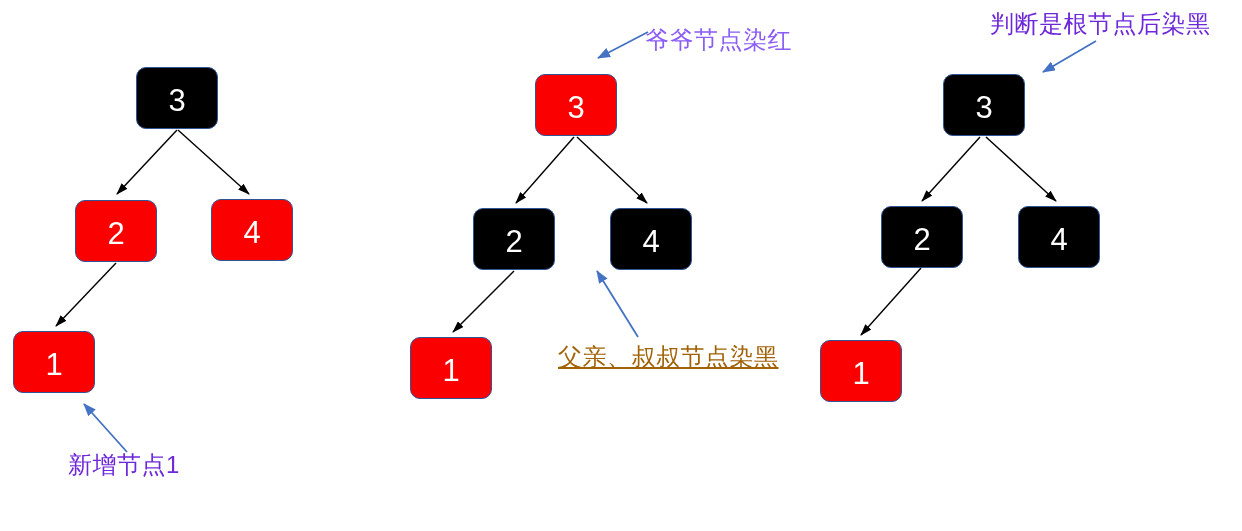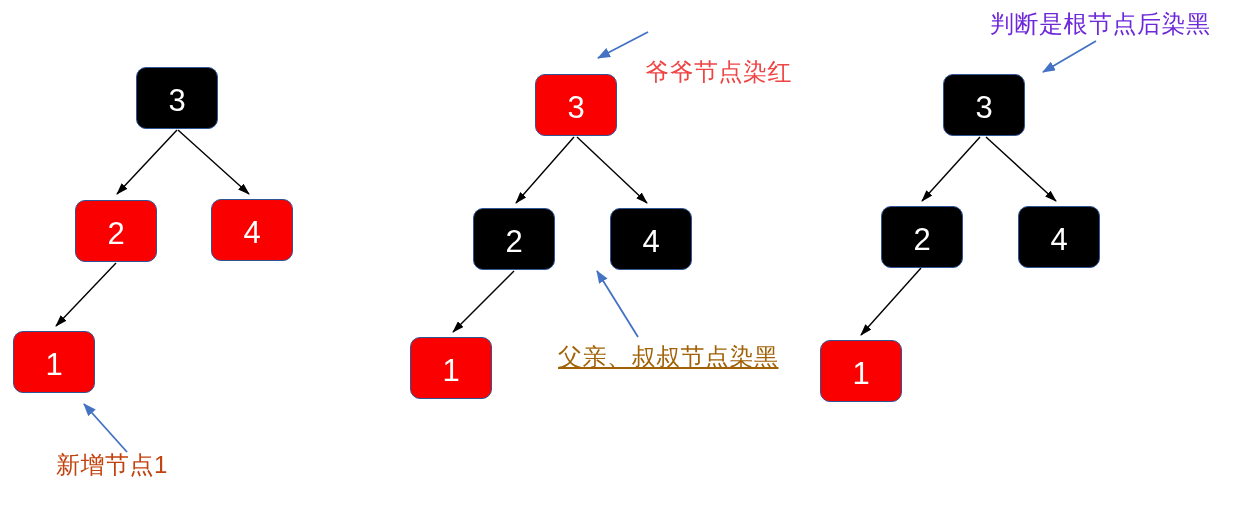--- a/index.html
+++ b/index.html
@@ -103,17 +103,17 @@
     </div>
     <div class="node" style="left: 881px; top: 206px; width: 82px; height: 62px; border-radius: 10px; background: rgb(0, 0, 0); border-color: rgb(47, 85, 151);">
       <span class="node-label" style="color: rgb(255, 255, 255);">2</span>
     </div>
     <div class="node" style="left: 1018px; top: 206px; width: 82px; height: 62px; border-radius: 10px; background: rgb(0, 0, 0); border-color: rgb(47, 85, 151);">
       <span class="node-label" style="color: rgb(255, 255, 255);">4</span>
     </div>
     <div class="node" style="left: 820px; top: 340px; width: 82px; height: 62px; border-radius: 10px; background: rgb(251, 0, 0); border-color: rgb(47, 85, 151);">
       <span class="node-label" style="color: rgb(255, 255, 255);">1</span>
     </div>
-    <div class="annotation" style="left: 56px; top: 450px; color: #c2410c;">新增节点1</div>
-    <div class="annotation" style="left: 645px; top: 25px; color: #ef4444; margin-top: 32px;">爷爷节点染红</div>
+    <div class="annotation" style="left: 68px; top: 450px; color: #6d28d9;">新增节点1</div>
+    <div class="annotation" style="left: 645px; top: 25px; color: #8b5cf6;">爷爷节点染红</div>
     <div class="annotation" style="left: 558px; top: 342px; color: #a16207; text-decoration: underline;">父亲、叔叔节点染黑</div>
     <div class="annotation" style="left: 990px; top: 9px; color: #6d28d9;">判断是根节点后染黑</div>
   </div>
 
 </body></html>

